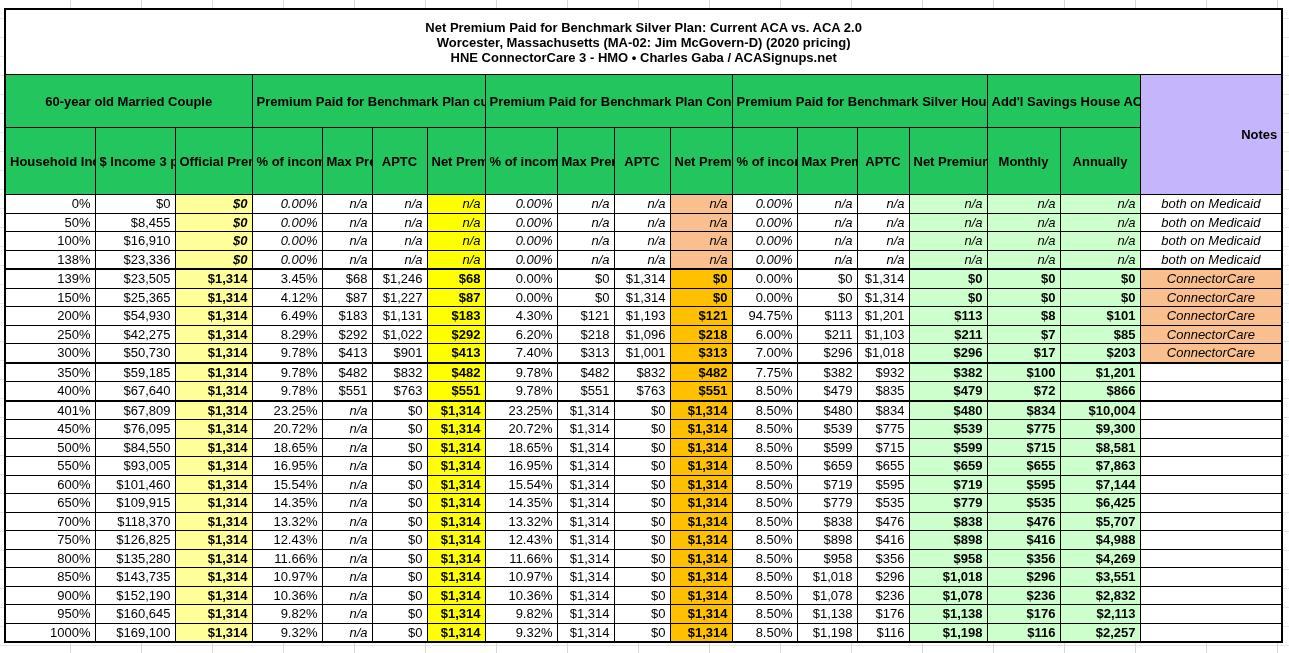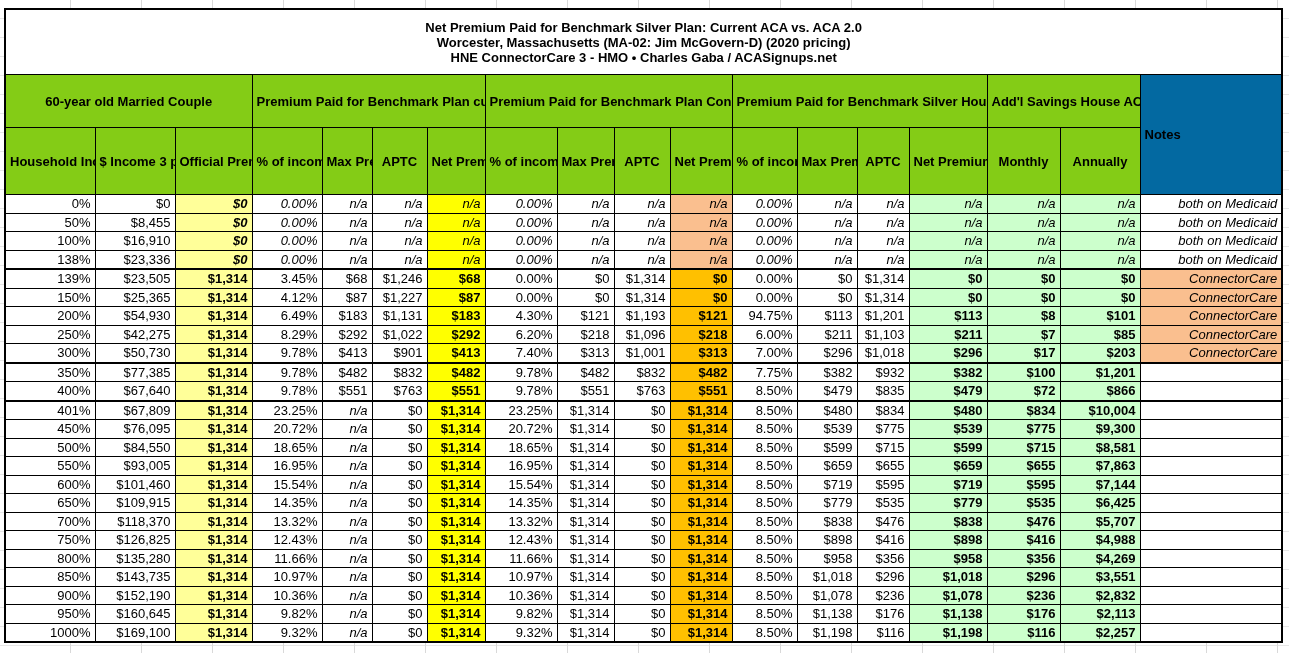--- a/index.html
+++ b/index.html
@@ -27,38 +27,38 @@
   .ly{background:var(--light_yellow);}
   .by{background:var(--bright_yellow);}
   .gd{background:var(--gold);}
   .pc{background:var(--peach);}
   .gr{background:var(--light_green);}
   
   .num{text-align:right;}
   .b{font-weight:bold;}
   .i{font-style:italic;}
   .na{text-align:right;font-style:italic;font-weight:normal;}
-  .notes-cell{text-align:right;}
+  .notes-cell{text-align:center;}
   
   .bl2{border-left:2px solid #000;}
   .br2{border-right:2px solid #000;}
   .bb2{border-bottom:2px solid #000;padding-left:44px;}
   tr.bb2 > td{border-bottom-width:2px;}
   
   .title-cell{
     height:64px;background:#fff;text-align:center;font-weight:bold;
     font-size:17px;line-height:22px;white-space:normal;
   }
   .sec-tr th{height:52px;}
   .colhdr-tr th{height:66px;}
   .hdr{
     font-weight:bold;text-align:center;white-space:pre-line;
-    line-height:16px;vertical-align:middle;background:#84cc16;margin-left:38px;
+    line-height:16px;vertical-align:middle;background:#22c55e;margin-left:38px;
   }
-  .notes-hdr{font-weight:bold;text-align:left;background:#0369a1;}
+  .notes-hdr{font-weight:bold;text-align:right;background:#c4b5fd;}
   tbody td{height:17.5px;}
 </style>
 </head>
 <body>
 
 <div class="sheet">
   <table class="grid">
     <colgroup>
       <col style="width:90px">
         <col style="width:80px">
@@ -314,21 +314,21 @@
           <td class="num">7.00%</td>
           <td class="num">$296</td>
           <td class="num">$1,018</td>
           <td class="num b gr bl2 br2">$296</td>
           <td class="num b gr">$17</td>
           <td class="num b gr br2">$203</td>
           <td class="notes-cell br2 pc i">ConnectorCare</td>
         </tr>
         <tr>
           <td class="num">350%</td>
-          <td class="num">$77,385</td>
+          <td class="num">$59,185</td>
           <td class="num b ly bl2 br2">$1,314</td>
           <td class="num">9.78%</td>
           <td class="num">$482</td>
           <td class="num">$832</td>
           <td class="num b by bl2 br2">$482</td>
           <td class="num">9.78%</td>
           <td class="num">$482</td>
           <td class="num">$832</td>
           <td class="num b gd bl2 br2">$482</td>
           <td class="num">7.75%</td>

